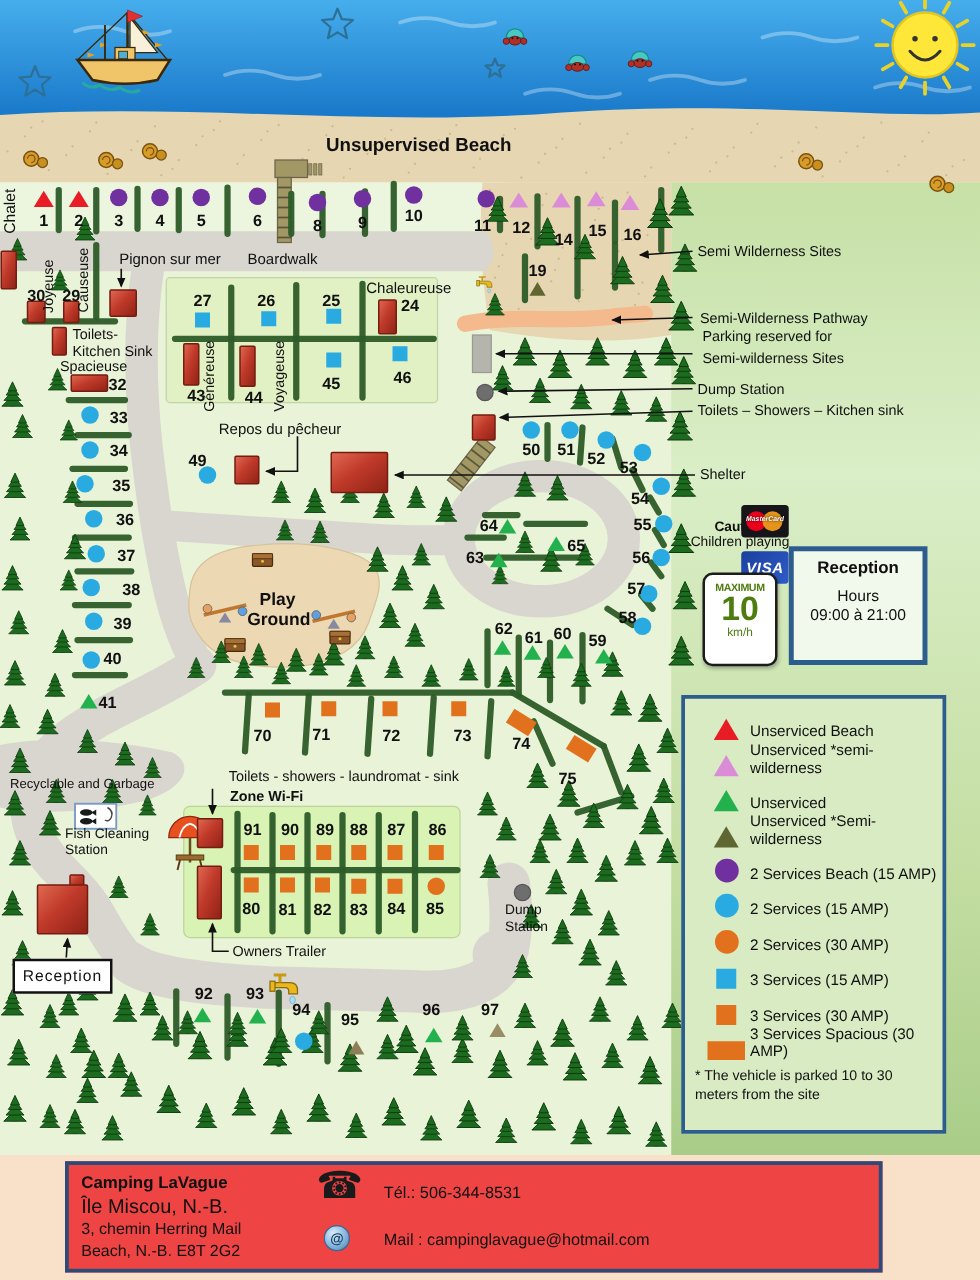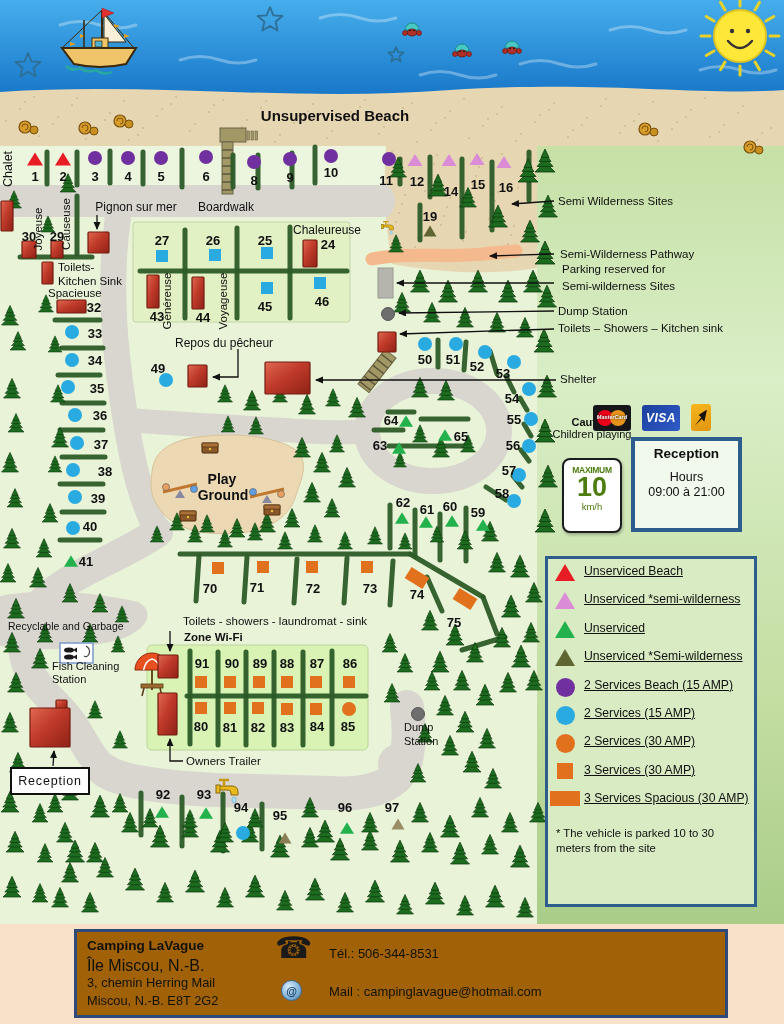--- a/index.html
+++ b/index.html
@@ -5,21 +5,21 @@
   html,body{margin:0;padding:0;background:#ffffff;}
   .stage{position:relative;width:784px;height:1024px;overflow:hidden;
          font-family:"Liberation Sans",sans-serif;background:#fff;}
   .stage svg{position:absolute;left:0;top:0;}
   svg text{font-family:"Liberation Sans",sans-serif;fill:#101010;}
 
   .caution{position:absolute;left:536px;top:416px;width:112px;text-align:center;color:#101010;}
   .caution .c1{font-weight:bold;font-size:11px;}
   .caution .c2{font-size:11px;}
 
-  .cards{position:absolute;left:593px;top:404px;display:flex;gap:11px;align-items:center;}
+  .cards{position:absolute;left:593px;top:404px;display:flex;gap:11px;align-items:center;flex-direction:column;}
   .card{border-radius:3px;position:relative;overflow:hidden;}
   .card.mc{width:38px;height:26px;background:#16161a;}
   .mc-c1,.mc-c2{position:absolute;top:5px;width:16px;height:16px;border-radius:50%;}
   .mc-c1{left:4px;background:#eb001b;}
   .mc-c2{left:17px;background:#f79e1b;opacity:.92;}
   .mc-t{position:absolute;left:0;top:9px;width:100%;text-align:center;color:#fff;
         font-style:italic;font-size:5.5px;font-weight:bold;text-shadow:0 0 2px #000;}
   .card.visa{width:38px;height:26px;background:linear-gradient(135deg,#1b3f9e,#2f5cc8);
              display:flex;align-items:center;justify-content:center;}
   .card.visa span{color:#fff;font-weight:bold;font-style:italic;font-size:12px;letter-spacing:.5px;}
@@ -36,37 +36,37 @@
   .speed-sign .s3{font-size:9.5px;font-weight:normal;}
 
   .rec-panel{position:absolute;left:631px;top:437px;width:103px;height:87px;
              border:4px solid #2d5d8c;background:#f1f8ec;text-align:center;color:#101010;}
   .rec-panel .rp-t{font-size:13.5px;font-weight:bold;margin-top:5px;}
   .rec-panel .rp-l1{font-size:12.5px;margin-top:9px;}
   .rec-panel .rp-l2{font-size:12.5px;margin-top:1px;}
 
   .legend{position:absolute;left:545px;top:556px;width:206px;height:345px;
           border:3.5px solid #2d5d8c;background:#d9ebc3;color:#101010;}
-  .lg-row{display:flex;align-items:flex-start;height:28.4px;padding-left:0;text-decoration:underline;}
+  .lg-row{display:flex;align-items:flex-end;height:28.4px;padding-left:16px;}
   .lg-mk{width:34px;display:flex;justify-content:center;align-items:center;flex:none;}
   .lg-label{font-size:12.2px;padding-left:2px;}
   .lg-tri{width:0;height:0;border-left:10px solid transparent;border-right:10px solid transparent;
           border-bottom:17px solid #000;}
   .lg-circle{width:19px;height:19px;border-radius:50%;}
   .lg-square{width:16px;height:16px;}
   .lg-wrect{width:30px;height:15px;}
   .lg-note{font-size:11.3px;line-height:1.35;padding:6px 8px 0 8px;}
 
   .rec-box{position:absolute;left:10px;top:767px;width:76px;height:24px;background:#fff;
            border:2px solid #111;display:flex;align-items:center;justify-content:center;
            font-size:12.5px;letter-spacing:.8px;color:#101010;}
 
   .footer-band{position:absolute;left:0;top:924px;width:784px;height:100px;background:#f9e1c9;}
-  .footer-box{position:absolute;left:74px;top:5px;width:648px;height:83px;
-              border:3.5px solid #2e4a78;background:#a16207;color:#101010;}
+  .footer-box{position:absolute;left:52px;top:5px;width:648px;height:83px;
+              border:3.5px solid #2e4a78;background:#ef4444;color:#101010;}
   .footer-box .f-name{position:absolute;left:10px;top:6px;font-size:13.5px;font-weight:bold;}
   .footer-box .f-a1{position:absolute;left:10px;top:25px;font-size:16px;}
   .footer-box .f-a2{position:absolute;left:10px;top:43px;font-size:12.8px;}
   .footer-box .f-a3{position:absolute;left:10px;top:61px;font-size:12.8px;}
   .f-phone-icon{position:absolute;left:198px;top:-2px;font-size:30px;color:#1a1a1a;}
   .footer-box .f-tel{position:absolute;left:252px;top:14px;font-size:13px;}
   .f-at-icon{position:absolute;left:204px;top:48px;width:19px;height:19px;border-radius:50%;
              background:radial-gradient(circle at 35% 30%,#d8ecfa,#7fb0d8 60%,#4a7ca8);
              border:1px solid #3a6a96;display:flex;align-items:center;justify-content:center;
              font-size:11px;font-weight:bold;color:#123a5e;}
@@ -1104,20 +1104,26 @@
           <span class="lg-label">2 Services (15 AMP)</span>
         </div>
         <div class="lg-row">
           <span class="lg-mk">
             <span class="lg-circle" style="background: rgb(226, 113, 29);"></span>
           </span>
           <span class="lg-label">2 Services (30 AMP)</span>
         </div>
         <div class="lg-row">
           <span class="lg-mk">
+            <span class="lg-square" style="background: rgb(41, 171, 226);"></span>
+          </span>
+          <span class="lg-label">3 Services (15 AMP)</span>
+        </div>
+        <div class="lg-row">
+          <span class="lg-mk">
             <span class="lg-square" style="background: rgb(226, 113, 29);"></span>
           </span>
           <span class="lg-label">3 Services (30 AMP)</span>
         </div>
         <div class="lg-row">
           <span class="lg-mk">
             <span class="lg-wrect" style="background: rgb(226, 113, 29);"></span>
           </span>
           <span class="lg-label">3 Services Spacious (30 AMP)</span>
         </div>
@@ -1127,20 +1133,20 @@
 
   <div class="rec-box">
     <span>Reception</span>
   </div>
 
   <div class="footer-band">
     <div class="footer-box">
       <div class="f-name">Camping LaVague</div>
       <div class="f-a1">Île Miscou, N.-B.</div>
       <div class="f-a2">3, chemin Herring Mail</div>
-      <div class="f-a3">Miscou, N.-B.  E8T 2G2</div>
+      <div class="f-a3">Beach, N.-B.  E8T 2G2</div>
       <span class="f-phone-icon">☎</span>
       <div class="f-tel">Tél.: 506-344-8531</div>
       <span class="f-at-icon">@</span>
       <div class="f-mail">Mail : campinglavague@hotmail.com</div>
     </div>
   </div>
 </div>
 
 </body></html>

